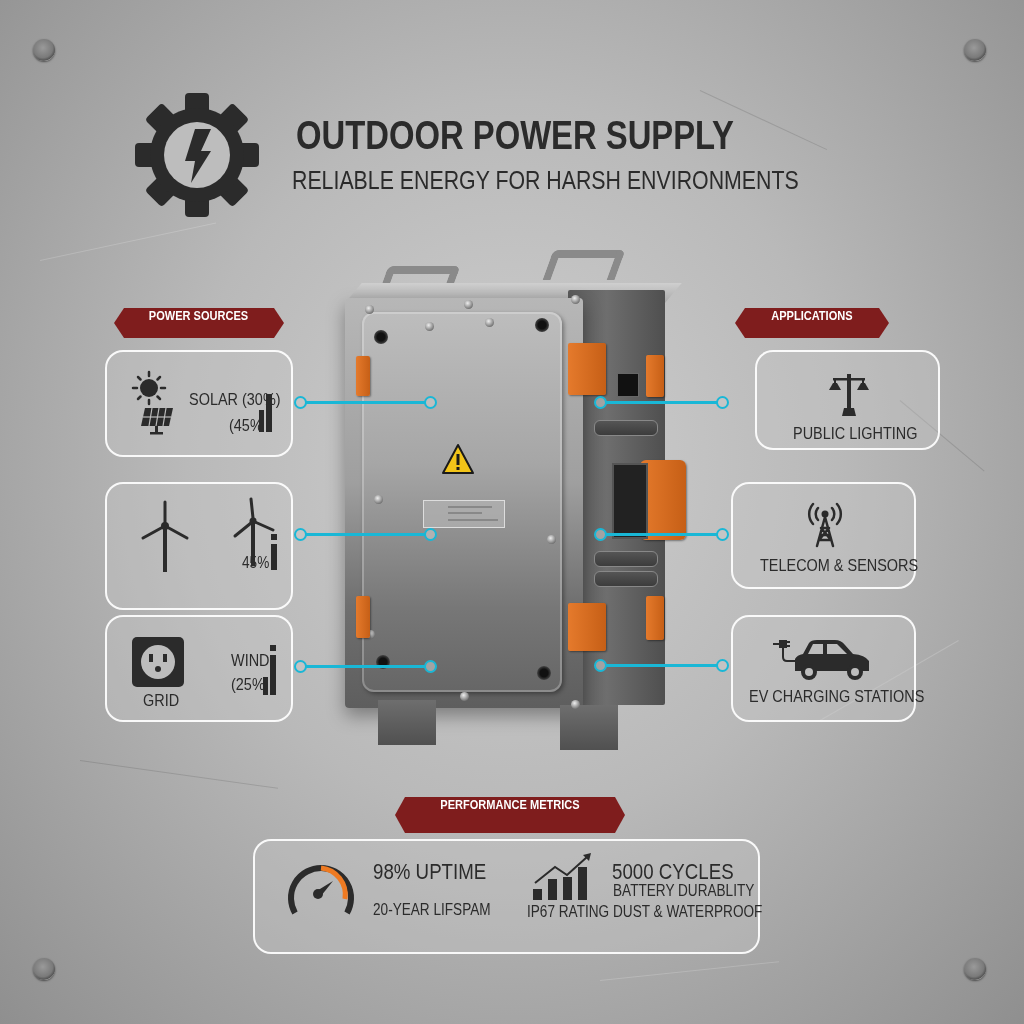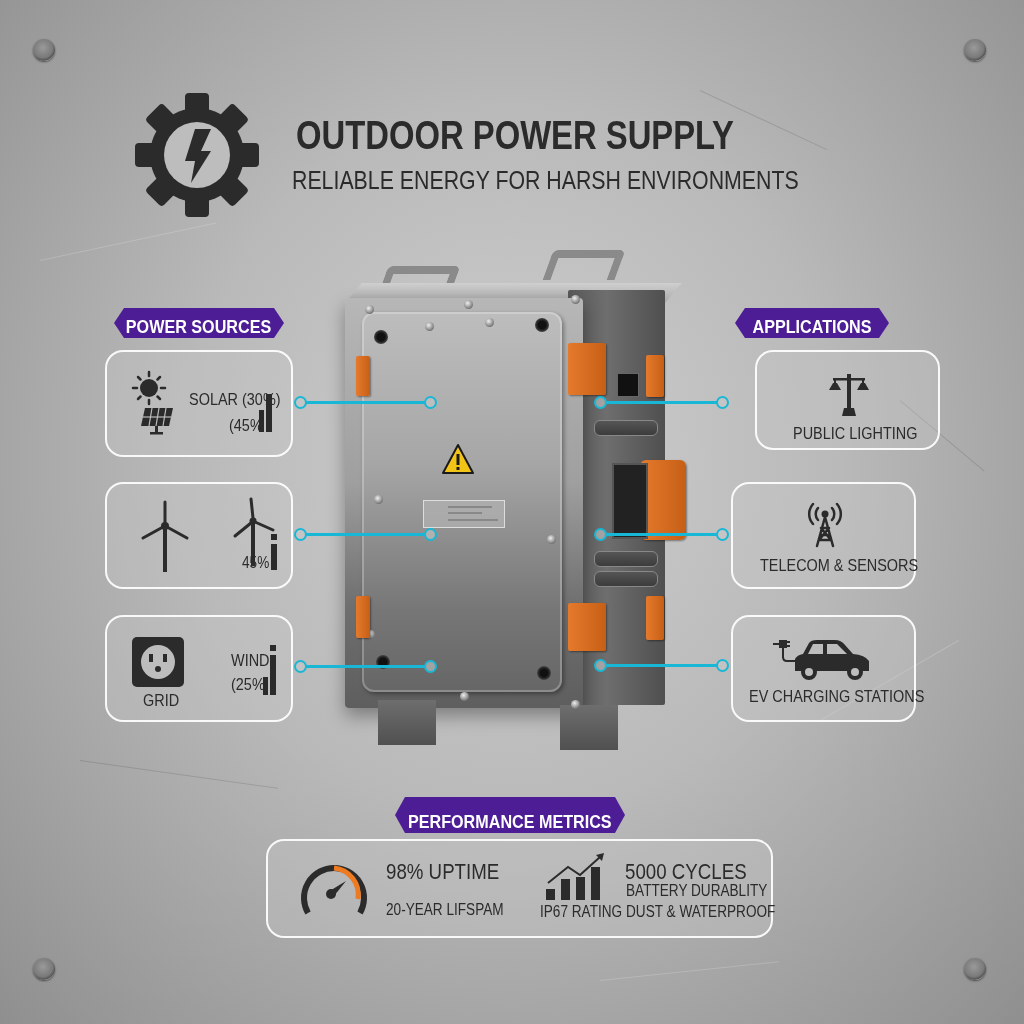--- a/index.html
+++ b/index.html
@@ -6,22 +6,22 @@
   body{width:1024px;height:1024px;position:relative;overflow:hidden;
     font-family:"Liberation Sans","DejaVu Sans",sans-serif;
     background:radial-gradient(ellipse at 50% 45%, #cfcfcf 0%, #b9b9b9 45%, #8f8f8f 100%);}
   .scratch{position:absolute;background:rgba(255,255,255,0.18);height:1px;transform-origin:left center;}
   .scratch.dk{background:rgba(0,0,0,0.12);}
   .screw{position:absolute;width:22px;height:22px;border-radius:50%;
     background:radial-gradient(circle at 45% 40%, #9a9a9a 0%, #7a7a7a 55%, #555 70%, #d8d8d8 80%, #444 100%);
     box-shadow:0 1px 2px rgba(0,0,0,.5);}
   .title{position:absolute;left:296px;top:113px;font-size:40px;font-weight:bold;color:#2b2b2b;letter-spacing:0px;transform:scaleX(0.82);transform-origin:left;white-space:nowrap;}
   .subtitle{position:absolute;left:292px;top:165px;font-size:26px;color:#2b2b2b;transform:scaleX(0.82);transform-origin:left;white-space:nowrap;}
-  .tag{position:absolute;height:30px;background:#4c1d95;color:#fff;font-weight:bold;font-size:19px;
-    display:flex;align-items:flex-end;justify-content:center;
+  .tag{position:absolute;height:30px;background:#7f1d1d;color:#fff;font-weight:bold;font-size:13px;
+    display:flex;align-items:flex-start;justify-content:center;
     clip-path:polygon(10px 0,calc(100% - 10px) 0,100% 50%,calc(100% - 10px) 100%,10px 100%,0 50%);}
   .tag span{display:inline-block;transform:scaleX(0.85);white-space:nowrap;}
   .card{position:absolute;border:2.5px solid rgba(255,255,255,0.92);border-radius:18px;
     background:rgba(200,200,200,0.35);box-sizing:border-box;}
   .lbl{position:absolute;color:#2b2b2b;font-size:17px;white-space:nowrap;transform:scaleX(0.85);transform-origin:left;}
   .line{position:absolute;height:3px;background:#19b7d6;}
   .dot{position:absolute;width:9px;height:9px;border:2.5px solid #19b7d6;border-radius:50%;background:rgba(200,200,200,0.6);}
   .bar{position:absolute;background:#2a2a2a;}
   
   .dev-back{position:absolute;left:568px;top:290px;width:97px;height:415px;background:linear-gradient(90deg,#5a5a5a,#6e6e6e 40%,#4f4f4f);border-radius:2px;}
@@ -159,21 +159,21 @@
       <rect x="11" y="24" width="13" height="2.5" fill="#2b2b2b"></rect>
   </svg>
   <div class="lbl" style="left:82px;top:38px">SOLAR (30%)</div>
   <div class="lbl" style="left:122px;top:64px">(45%</div>
   <div>
     <div class="bar" style="left:159px;top:42px;width:6px;height:38px"></div>
     <div class="bar" style="left:152px;top:58px;width:5px;height:22px"></div>
   </div>
 </div>
 
-<div class="card" style="left:105px;top:482px;width:188px;height:107px">
+<div class="card" style="left:105px;top:482px;width:188px;height:128px">
   <svg style="position:absolute;left:30px;top:14px" width="56" height="74" viewBox="0 0 56 74">
     <rect x="26" y="28" width="4" height="46" fill="#2b2b2b"></rect>
     <circle cx="28" cy="28" r="4" fill="#2b2b2b"></circle>
     <g stroke="#2b2b2b" stroke-width="3" stroke-linecap="round">
         <line x1="28" y1="26" x2="28" y2="4"></line>
         <line x1="30" y1="29" x2="50" y2="40"></line>
         <line x1="26" y1="29" x2="6" y2="40"></line>
       </g>
   </svg>
   <svg style="position:absolute;left:124px;top:12px" width="46" height="70" viewBox="0 0 46 70">
@@ -288,21 +288,21 @@
     <circle cx="82" cy="37" r="8" fill="#2b2b2b"></circle>
       <circle cx="82" cy="37" r="4" fill="#bdbdbd"></circle>
   </svg>
   <div class="lbl" style="left:16px;top:70px">EV CHARGING STATIONS</div>
 </div>
 
 <div class="tag" style="left:395px;top:797px;width:230px;height:36px">
     <span>PERFORMANCE METRICS</span>
   </div>
 
-<div class="card" style="left:266px;top:839px;width:507px;height:99px">
+<div class="card" style="left:253px;top:839px;width:507px;height:115px">
   <svg style="position:absolute;left:30px;top:14px" width="72" height="64" viewBox="0 0 72 64">
     <path d="M10,58 A30,30 0 1,1 62,58" fill="none" stroke="#2b2b2b" stroke-width="6" stroke-linecap="butt"></path>
     <path d="M36,13 A27,27 0 0,1 60,44" fill="none" stroke="#ee7a22" stroke-width="5"></path>
     <circle cx="33" cy="39" r="5" fill="#2b2b2b"></circle>
     <polygon points="30,37 36,41 48,26" fill="#2b2b2b"></polygon>
   </svg>
   <div class="lbl" style="left:118px;top:18px;font-size:22px">98% UPTIME</div>
   <div class="lbl" style="left:118px;top:60px;font-size:16px">20-YEAR LIFSPAM</div>
 
   <svg style="position:absolute;left:276px;top:12px" width="62" height="48" viewBox="0 0 62 48">

